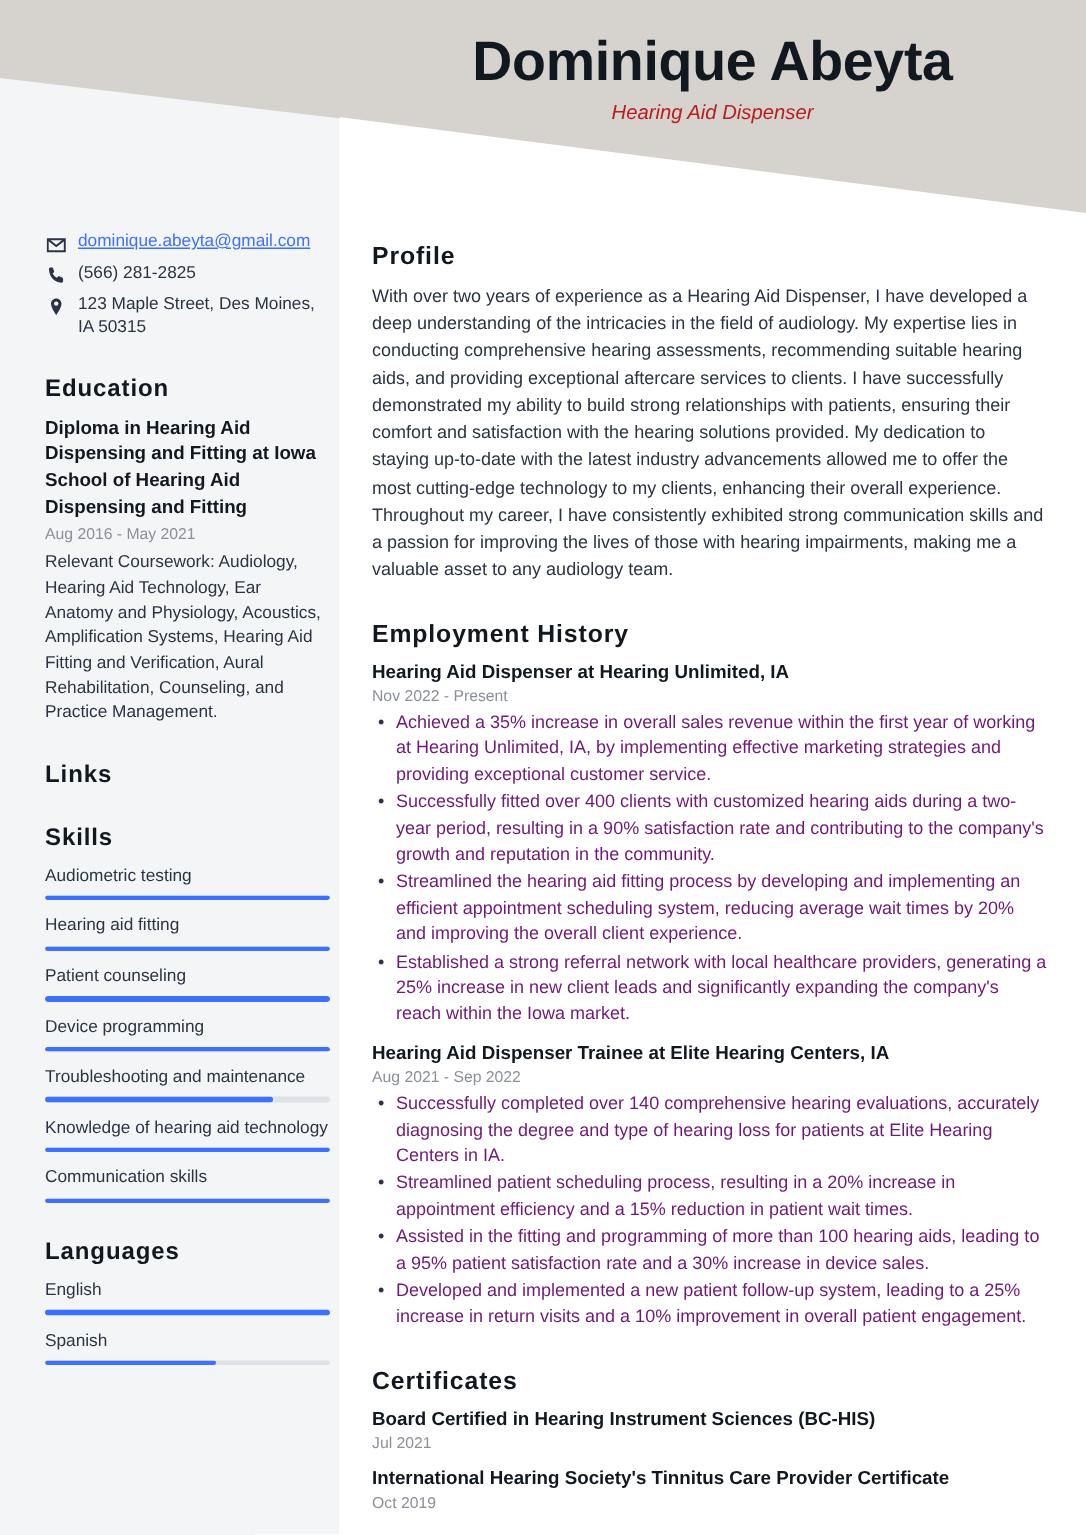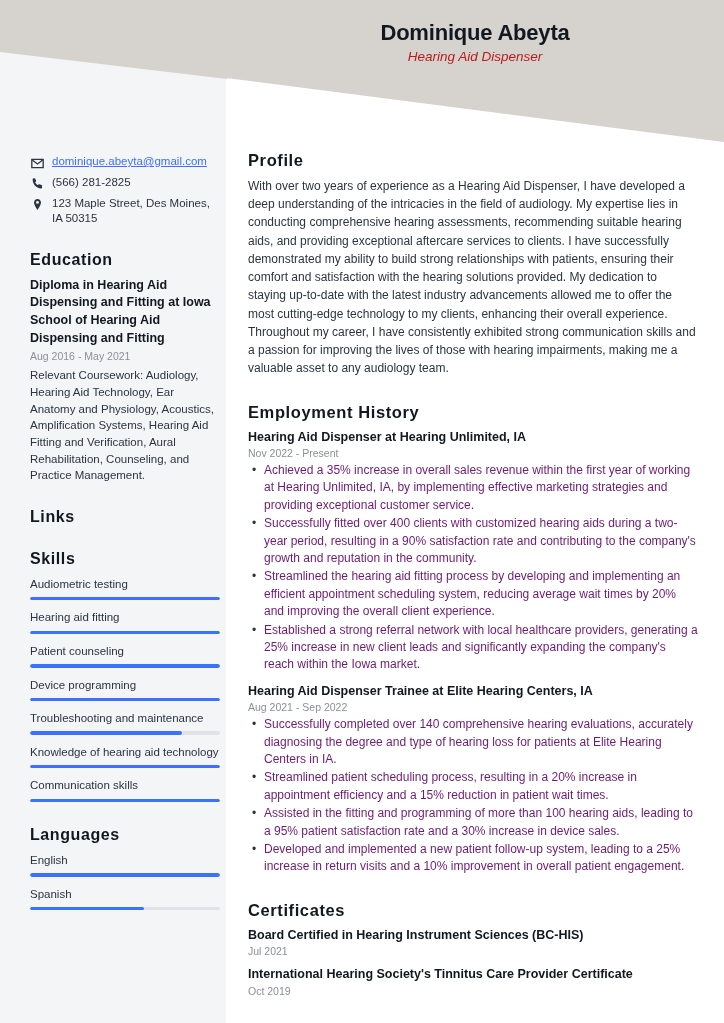--- a/index.html
+++ b/index.html
@@ -33,21 +33,21 @@
     clip-path:polygon(0 0, 498px 0, 498px 142px, 0 78px);
     z-index:3;
   }
 
   
   .header-text {
     position:absolute; left:226px; top:0; width:498px; height:90px;
     z-index:6; text-align:center; padding-top:20px;
   }
   .hdr-name {
-    font-size:22px; font-weight:bold; color:#111820;
+    font-size:37px; font-weight:bold; color:#111820;
     letter-spacing:-0.2px; line-height:1.15;
   }
   .hdr-title {
     font-size:13.5px; color:#b91c1c; margin-top:4px; line-height:1.2;font-style:italic;
   }
 
   
   .sidebar {
     position:absolute; left:12px; top:0; width:226px; height:1023px;
     z-index:5; padding:150px 18px 0 18px;
@@ -81,21 +81,21 @@
 
   .skill-item { margin-bottom:9px; }
   .skill-label { font-size:11.5px; color:#2b3443; line-height:1.4; margin-bottom:5px; }
   .bar-track {
     width:100%; height:3.5px; background:#dfe2e7; border-radius:2px; overflow:hidden;
   }
   .bar-fill { height:100%; background:#3b71fe; border-radius:2px; }
 
   
   .main {
-    position:absolute; left:226px; top:1px; width:498px;
+    position:absolute; left:226px; top:12px; width:498px;
     z-index:5; padding:150px 26px 0 22px;
   }
   .sec-h {
     font-size:16.5px; font-weight:bold; color:#111820;
     letter-spacing:0.6px; margin-bottom:7px;
   }
   .sec-gap { margin-top:25px; }
   .para { font-size:12px; line-height:1.52; color:#2b3443; text-align:left; }
 
   .job { margin-bottom:2px; }

